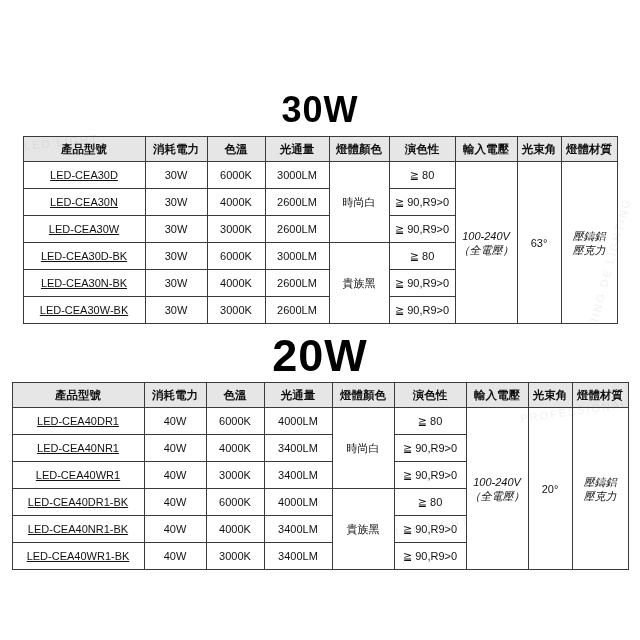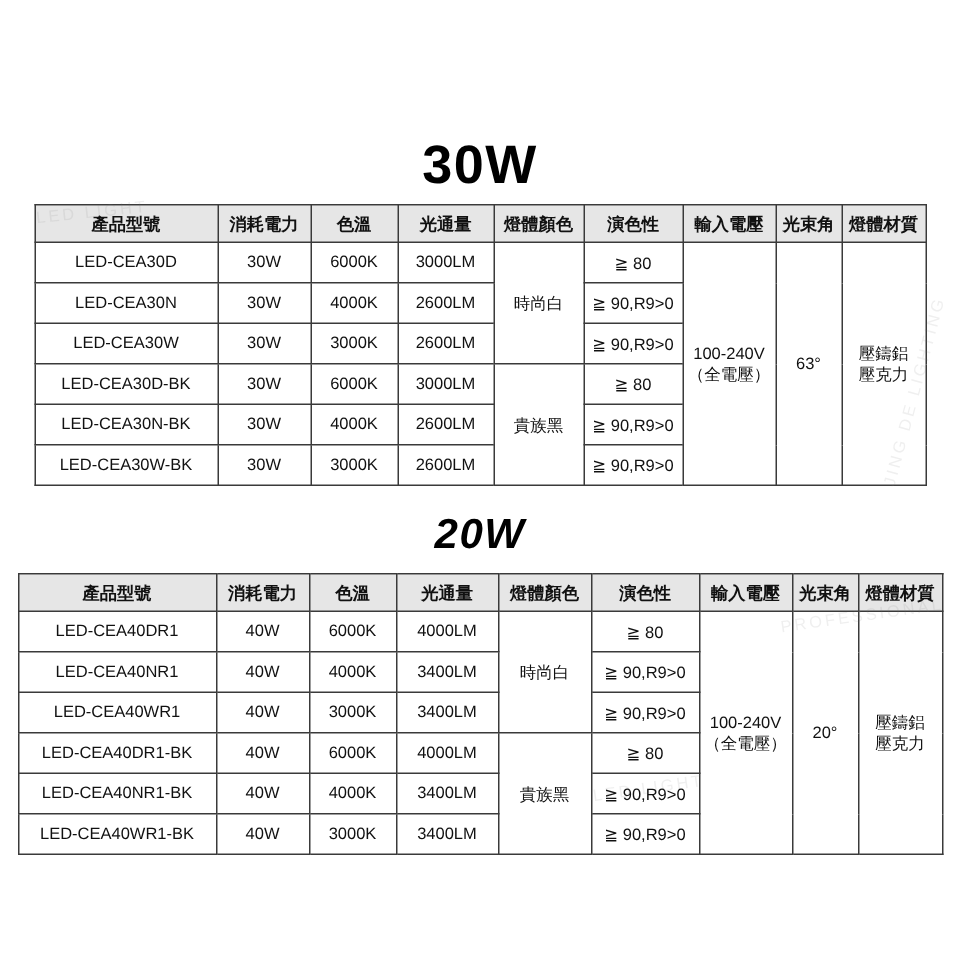--- a/index.html
+++ b/index.html
@@ -43,24 +43,23 @@
     font-weight: bold;
     color: #000;
     letter-spacing: 1px;
   }
   #title-30w {
     font-size: 36px;
     line-height: 40px;
     padding-top: 90px;
   }
   #title-20w {
-    font-size: 28px;
+    font-size: 45px;
     line-height: 40px;
     padding-top: 12px;
-    font-style: italic;
   }
 
   table.spec {
     border-collapse: collapse;
     background: #fff;
     table-layout: fixed;
   }
   table.spec td, table.spec th {
     border: 1px solid #3a3a3a;
     font-size: 11px;
@@ -74,20 +73,21 @@
   table.spec thead th {
     background: #e6e6e6;
     font-weight: bold;
     font-size: 11.5px;
     height: 24px;
   }
   td.model {
     text-align: left;
     padding-left: 10px;
     font-size: 11.5px;
+    text-decoration: underline;
   }
   .tbl-wrap {
     display: flex;
     justify-content: center;
   }
   #table-30w { width: 512px; margin-top: 6px; }
   #table-20w { width: 556px; margin-top: 6px; }
 
   
   #table-30w col.c0 { width: 122px; }
@@ -104,21 +104,21 @@
   #table-20w col.c0 { width: 132px; }
   #table-20w col.c1 { width: 62px; }
   #table-20w col.c2 { width: 58px; }
   #table-20w col.c3 { width: 68px; }
   #table-20w col.c4 { width: 62px; }
   #table-20w col.c5 { width: 72px; }
   #table-20w col.c6 { width: 62px; }
   #table-20w col.c7 { width: 44px; }
   #table-20w col.c8 { width: 56px; }
 
-  .merged-small { font-size: 11px; line-height: 14px; }
+  .merged-small { font-size: 11px; line-height: 14px; font-style: italic; }
 </style>
 </head>
 <body>
 
 <div class="page">
 
   <div class="watermark wm1">LED LIGHT</div>
   <div class="watermark wm2">JING DE LIGHTING</div>
   <div class="watermark wm3">PROFESSIONAL</div>
   <div class="watermark wm4">LED LIGHT</div>

